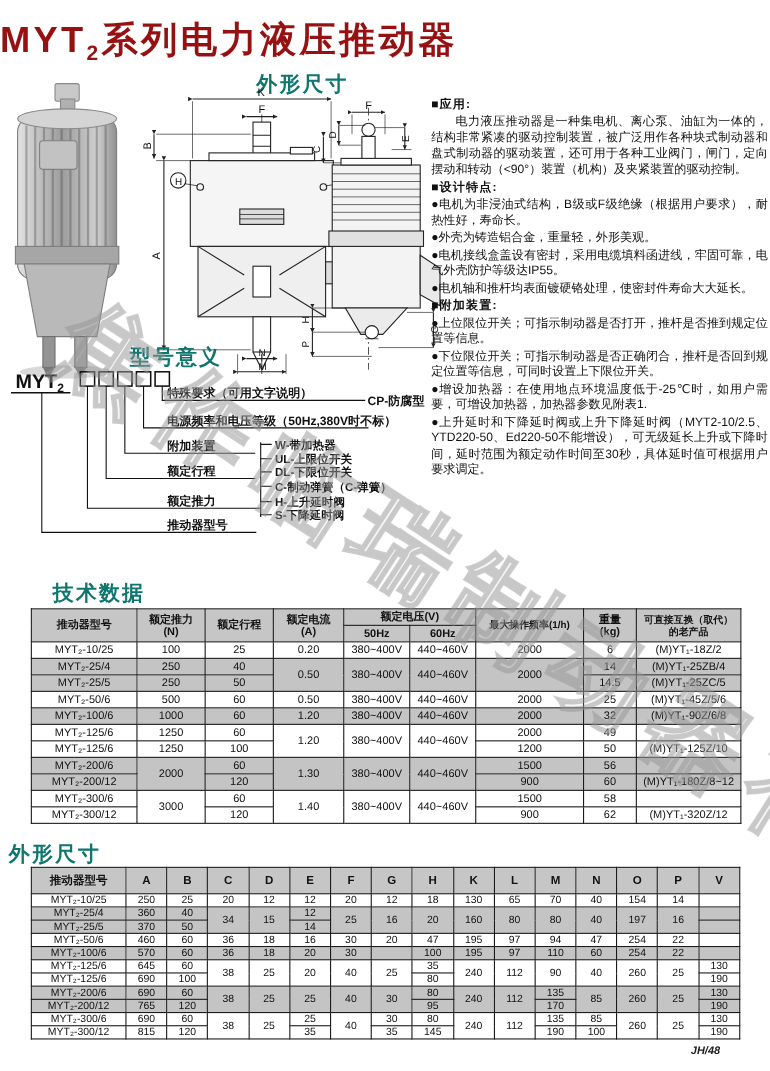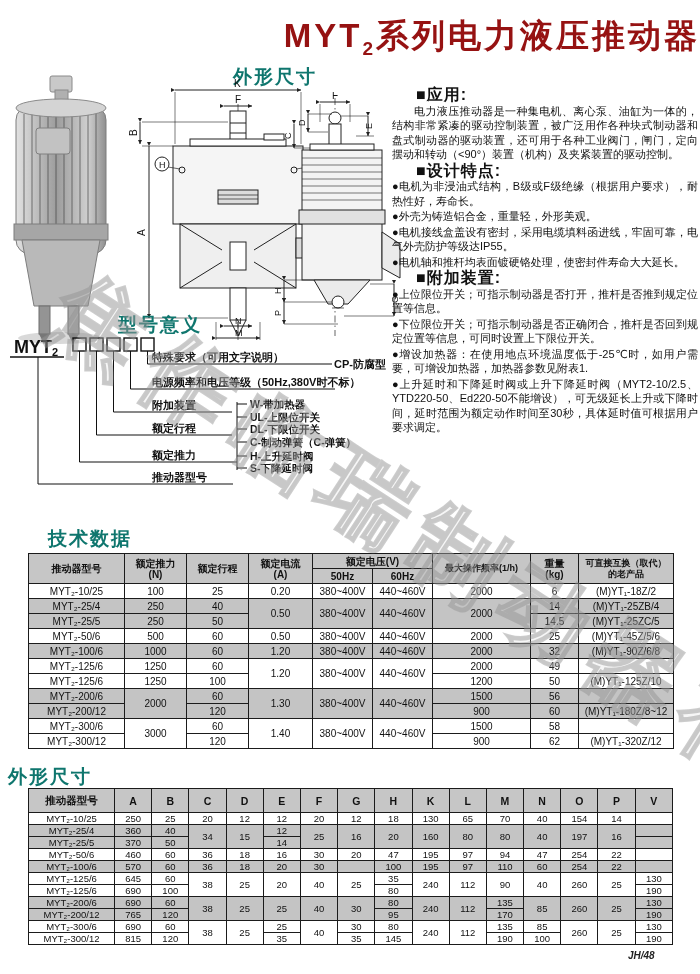--- a/index.html
+++ b/index.html
@@ -4,29 +4,29 @@
 <style>
   html,body{margin:0;padding:0;background:#e9e9e9;}
   *{box-sizing:border-box;}
   #page{
     position:relative;width:700px;height:974px;margin:0 auto;
     background:#fff;overflow:hidden;
     font-family:"Liberation Sans","DejaVu Sans",sans-serif;color:#111;
   }
   
   .doc-title{
-    position:absolute;top:14px;left:0;width:100%;text-align:right;
+    position:absolute;top:14px;left:0;width:100%;text-align:left;
     font-size:33px;font-weight:bold;color:var(--accent,#961212);letter-spacing:3px;
   }
   .doc-title sub{font-size:19px;}
   .sec-head{position:absolute;font-size:19px;font-weight:bold;color:#0f766e;letter-spacing:2px;}
   
   .right-col{position:absolute;left:392px;top:86px;width:306px;font-size:11px;line-height:14.5px;text-align:justify;}
   .right-col p{margin:0 0 1px 0;}
-  .right-col .blk-head{font-weight:bold;font-size:16px;letter-spacing:1px;margin-top:2px;margin-left:24px;}
+  .right-col .blk-head{font-weight:bold;font-size:11px;letter-spacing:1px;margin-top:2px;}
   .right-col .indent{text-indent:2em;}
   
   table{border-collapse:collapse;table-layout:fixed;background:#fff;}
   th,td{border:1px solid #1b1b1b;text-align:center;padding:0;overflow:hidden;white-space:nowrap;}
   th{background:#c6c6c6;font-weight:bold;}
   tr.shade td{background:#c4c4c4;}
   #tech-table{position:absolute;left:28px;top:553px;width:645px;}
   #tech-table th{height:15px;font-size:10px;line-height:11px;}
   #tech-table td{height:15px;font-size:10px;}
   #tech-table .small-h{font-size:9px;}

